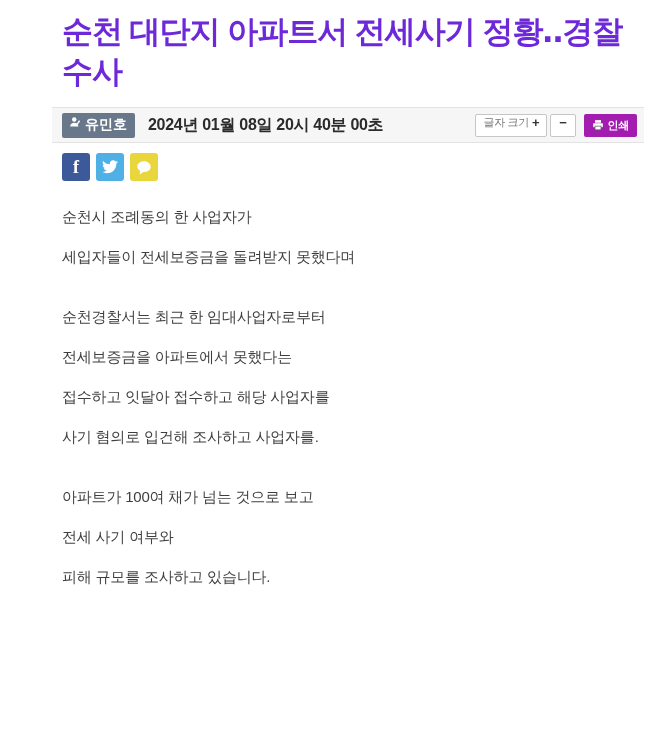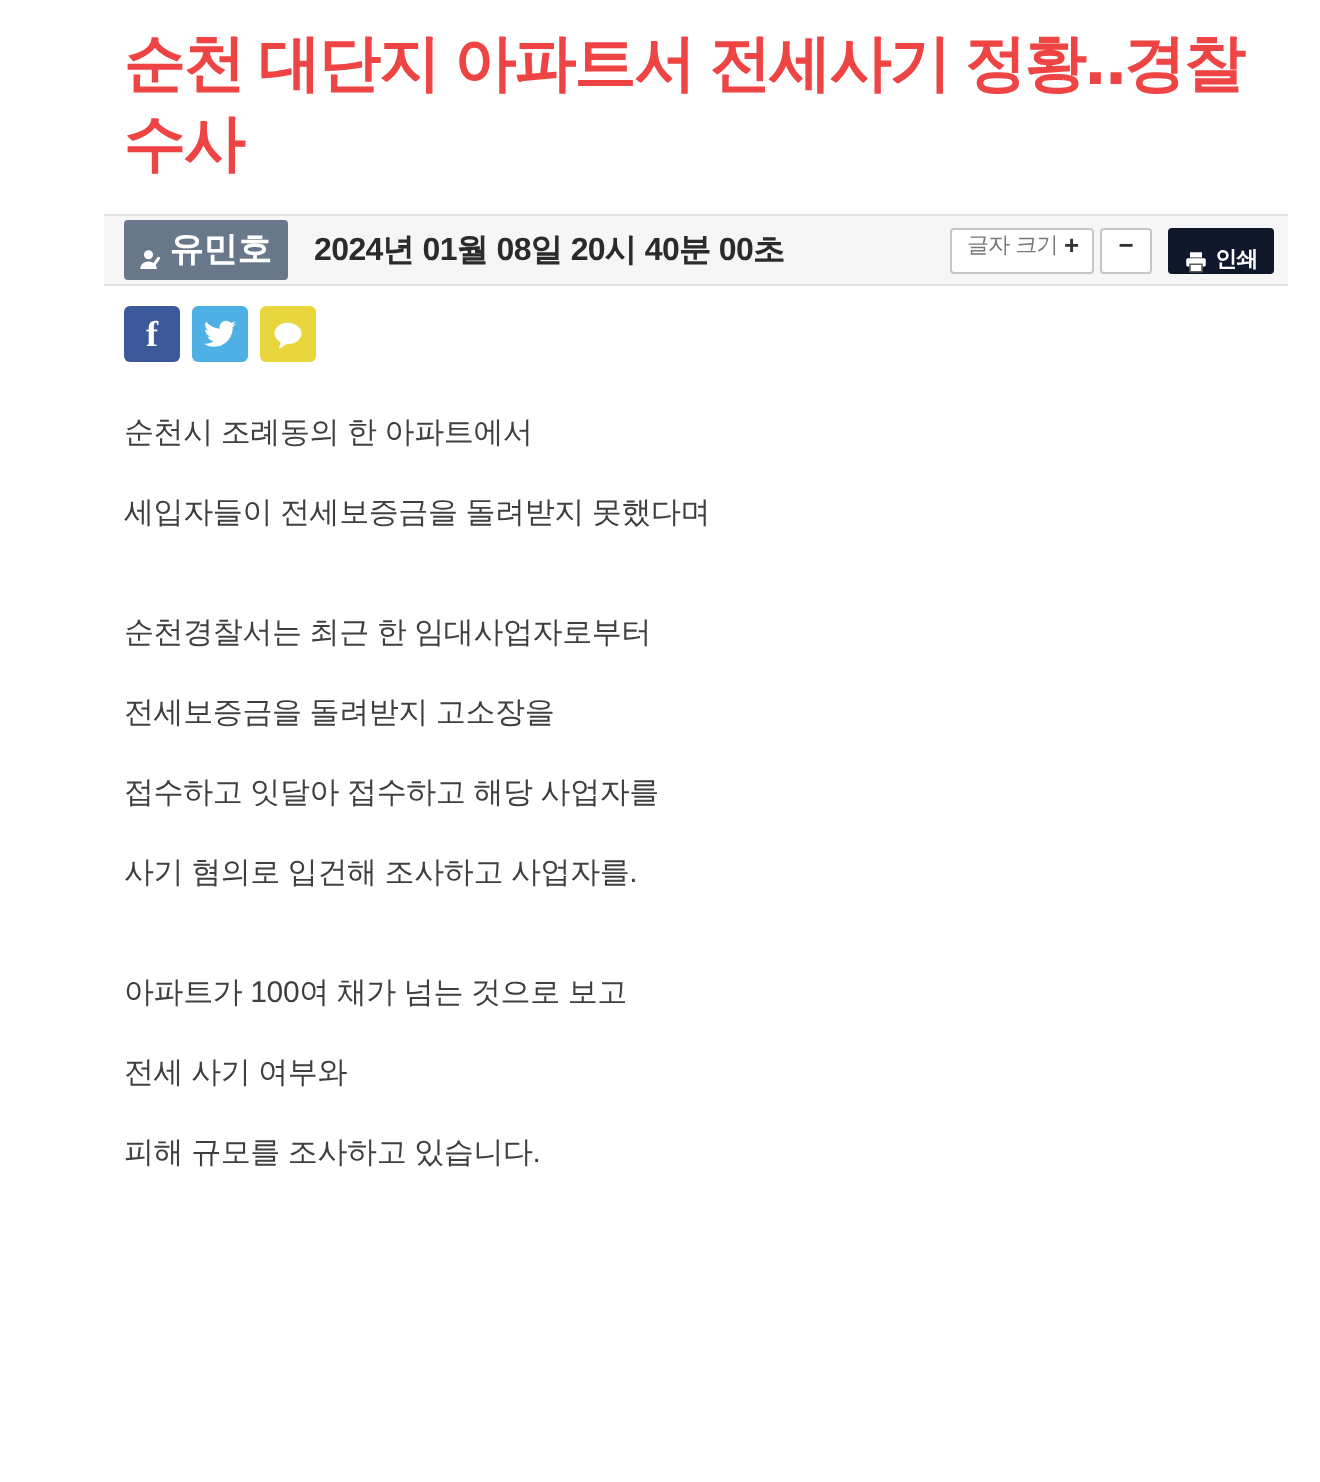--- a/index.html
+++ b/index.html
@@ -16,43 +16,43 @@
   }
 
   
   h1.article-title {
     margin: 12px 23px 0 62px;
     max-width: 575px;
     font-size: 31px;
     line-height: 40px;
     font-weight: 800;
     letter-spacing: -1px;
-    color: #ef4444;
+    color: #6d28d9;
     word-break: break-all;
   }
 
   
   .byline-bar {
     margin: 15px 16px 0 52px;
     height: 36px;
     box-sizing: border-box;
     background: #f6f6f6;
     border-top: 1px solid #e3e3e3;
     border-bottom: 1px solid #e3e3e3;
     display: flex;
     align-items: center;
     padding: 0 7px 0 10px;
   }
   .reporter-badge {
     display: inline-flex;
-    align-items: flex-end;
+    align-items: flex-start;
     gap: 4px;
     background: #68788a;
     color: #fff;
-    font-size: 17px;
+    font-size: 14px;
     font-weight: bold;
     padding: 3px 8px 4px 7px;
     border-radius: 2px;
     cursor: pointer;
   }
   .reporter-badge svg { display: block; }
   .article-date {
     margin-left: 13px;
     font-size: 16px;
     font-weight: bold;
@@ -74,31 +74,31 @@
     align-items: flex-start;
     padding: 0 7px;
     cursor: pointer;
     letter-spacing: -0.3px;
   }
   .btn-outline b { color: #333; font-size: 13px; margin-left: 3px; }
   .btn-minus { margin-left: 3px; padding: 0 8px; }
   .btn-minus b { margin-left: 0; }
   .btn-print {
     margin-left: 8px;
-    background: #0f172a;
+    background: #a21caf;
     border: none;
     border-radius: 2px;
     height: 23px;
     box-sizing: border-box;
     font-family: inherit;
     font-size: 11px;
     font-weight: bold;
     color: #ffffff;
     display: inline-flex;
-    align-items: flex-end;
+    align-items: center;
     gap: 4px;
     padding: 0 8px;
     cursor: pointer;
     letter-spacing: -0.3px;
   }
   .btn-print svg { display: block; }
 
   
   .share-row {
     margin: 10px 0 0 62px;
@@ -191,26 +191,26 @@
     <span>
       <svg width="18" height="17" viewBox="0 0 32 30" xmlns="http://www.w3.org/2000/svg" fill="#ffffff">
         <path d="M16 4C9.4 4 4 8.2 4 13.4c0 3.3 2.2 6.2 5.5 7.9l-1.4 5.2c-.1.4.3.7.7.5l6-4c.4 0 .8.1 1.2.1 6.6 0 12-4.2 12-9.4S22.6 4 16 4z"></path>
       </svg>
     </span>
   </button>
 </div>
 
 <div class="article-body">
     <div class="para-group">
-      <p>순천시 조례동의 한 아파트에서</p>
+      <p>순천시 조례동의 한 사업자가</p>
       <p>세입자들이 전세보증금을 돌려받지 못했다며</p>
     </div>
     <div class="para-group">
       <p>순천경찰서는 최근 한 임대사업자로부터</p>
-      <p>전세보증금을 돌려받지 고소장을</p>
+      <p>전세보증금을 아파트에서 못했다는</p>
       <p>접수하고 잇달아 접수하고 해당 사업자를</p>
       <p>사기 혐의로 입건해 조사하고 사업자를.</p>
     </div>
     <div class="para-group">
       <p>아파트가 100여 채가 넘는 것으로 보고</p>
       <p>전세 사기 여부와</p>
       <p>피해 규모를 조사하고 있습니다.</p>
     </div>
   </div>
 

